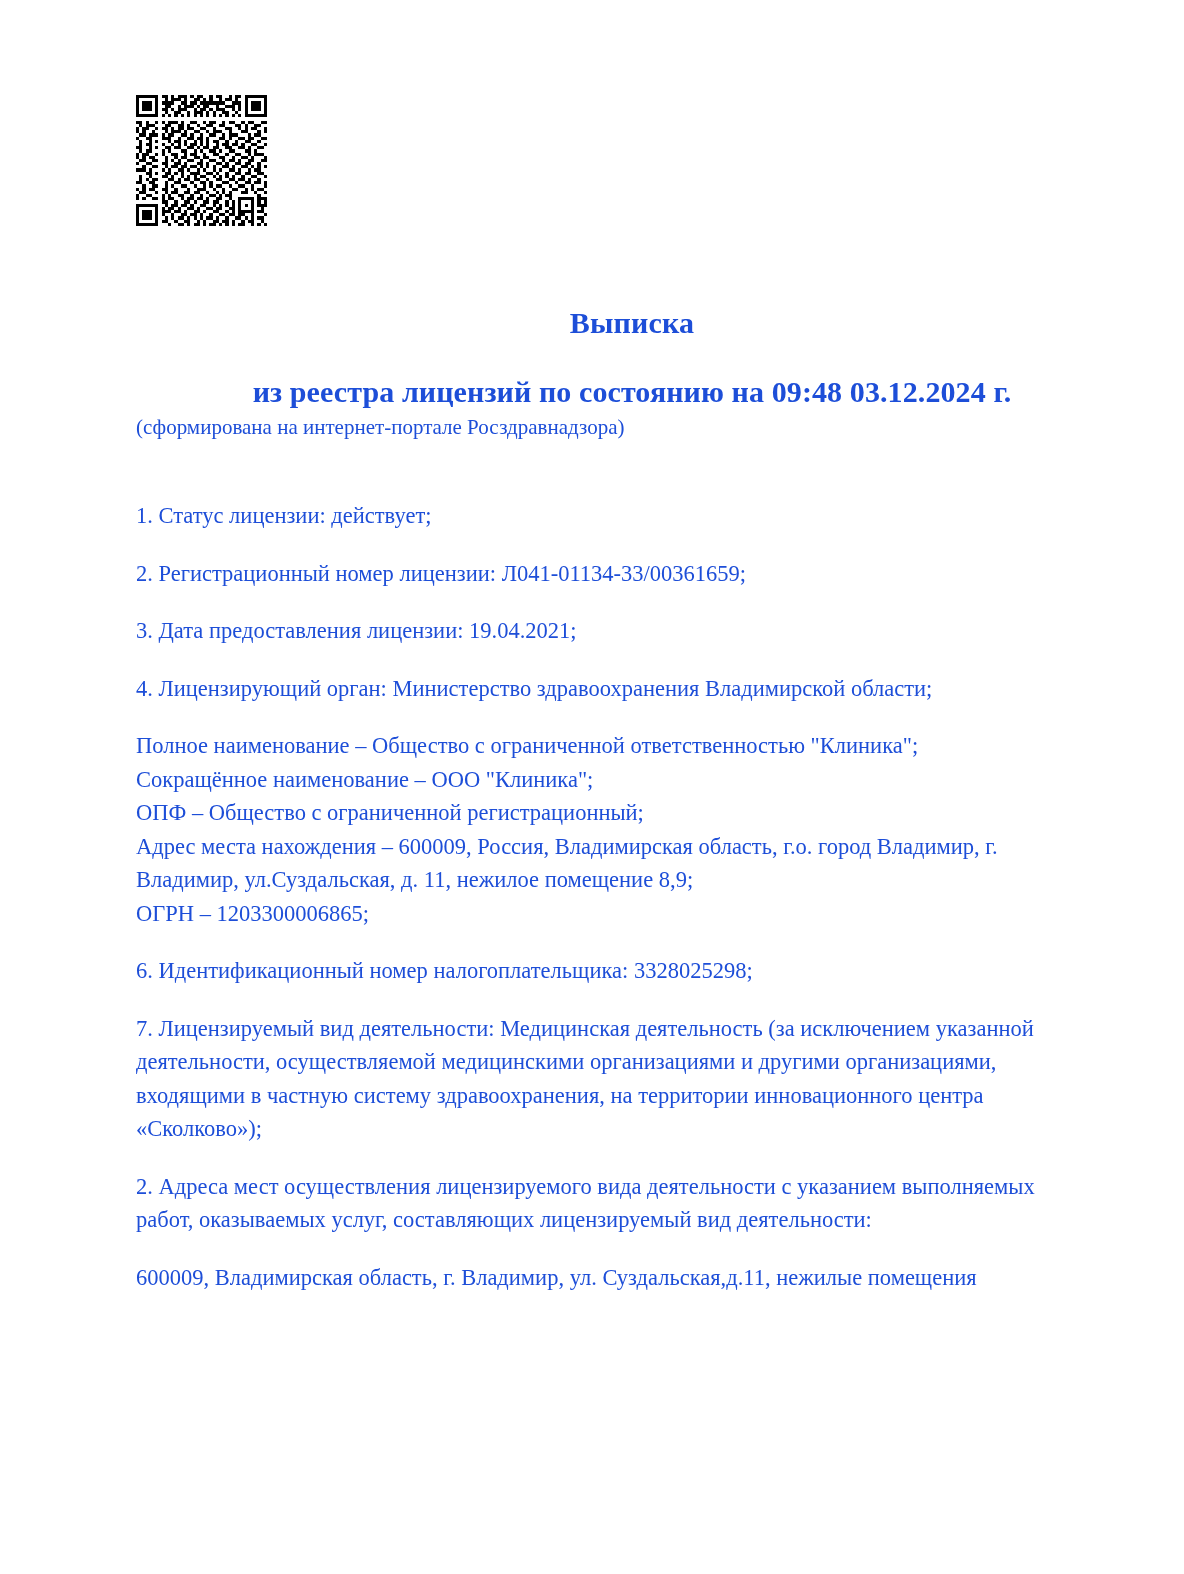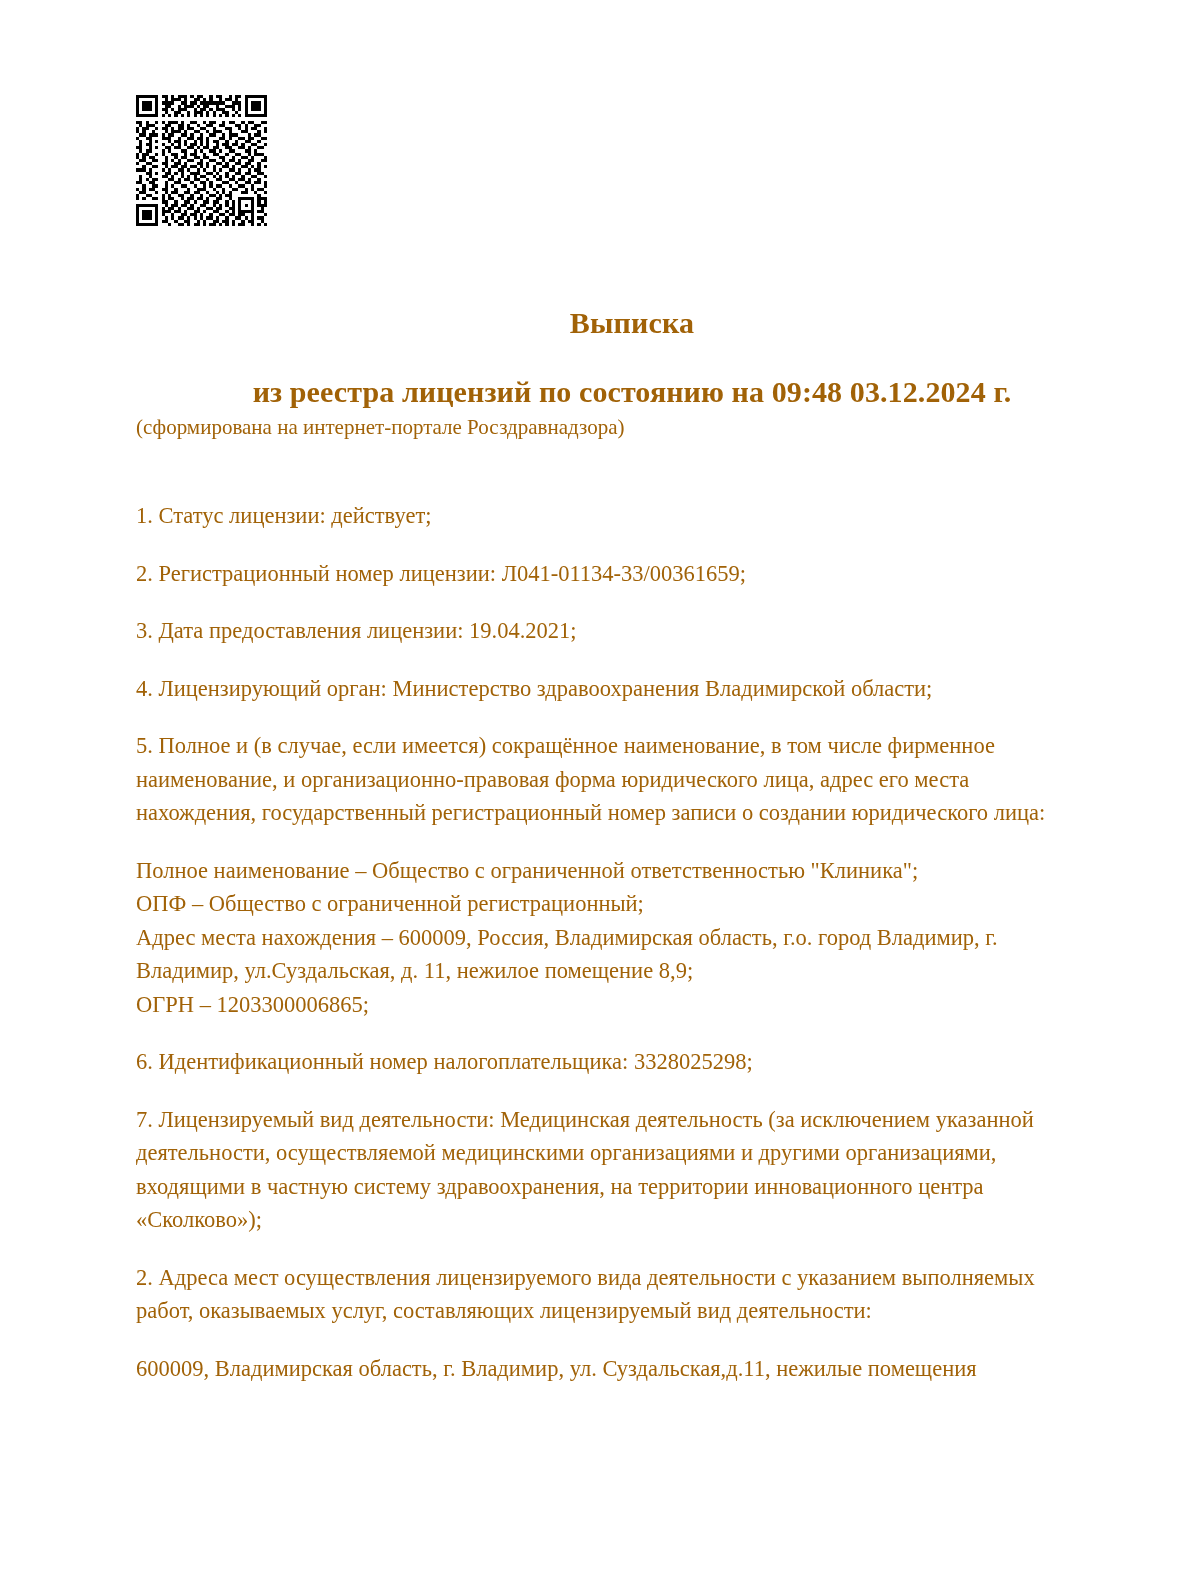--- a/index.html
+++ b/index.html
@@ -8,21 +8,21 @@
     padding: 0;
     background: #ffffff;
   }
   .page {
     position: relative;
     width: 1184px;
     height: 1574px;
     background: #ffffff;
     overflow: hidden;
     font-family: "Liberation Serif", "DejaVu Serif", serif;
-    color: #a16207;
+    color: #1d4ed8;
   }
 
   
   .qr-wrap {
     position: absolute;
     left: 136px;
     top: 95px;
     width: 131px;
     height: 131px;
   }
@@ -578,24 +578,24 @@
   </div>
 
   <div class="subtitle">(сформирована на интернет-портале Росздравнадзора)</div>
 
   <div class="body-col">
 
     <p class="para">1. Статус лицензии: действует;</p>
     <p class="para">2. Регистрационный номер лицензии: Л041-01134-33/00361659;</p>
     <p class="para">3. Дата предоставления лицензии: 19.04.2021;</p>
     <p class="para">4. Лицензирующий орган: Министерство здравоохранения Владимирской области;</p>
-    <p class="para">5. Полное и (в случае, если имеется) сокращённое наименование, в том числе фирменное наименование, и организационно-правовая форма юридического лица, адрес его места нахождения, государственный регистрационный номер записи о создании юридического лица:</p>
 
     <div class="block-lines">
       <span class="ln">Полное наименование – Общество с ограниченной ответственностью "Клиника";</span>
+      <span class="ln">Сокращённое наименование – ООО "Клиника";</span>
       <span class="ln">ОПФ – Общество с ограниченной регистрационный;</span>
       <span class="ln">Адрес места нахождения – 600009, Россия, Владимирская область, г.о. город Владимир, г. Владимир, ул.Суздальская, д. 11, нежилое помещение 8,9;</span>
       <span class="ln">ОГРН – 1203300006865;</span>
     </div>
 
     <p class="para">6. Идентификационный номер налогоплательщика: 3328025298;</p>
     <p class="para">7. Лицензируемый вид деятельности: Медицинская деятельность (за исключением указанной деятельности, осуществляемой медицинскими организациями и другими организациями, входящими в частную систему здравоохранения, на территории инновационного центра «Сколково»);</p>
     <p class="para">2. Адреса мест осуществления лицензируемого вида деятельности с указанием выполняемых работ, оказываемых услуг, составляющих лицензируемый вид деятельности:</p>
 
     <p class="para">600009, Владимирская область, г. Владимир, ул. Суздальская,д.11, нежилые помещения</p>

